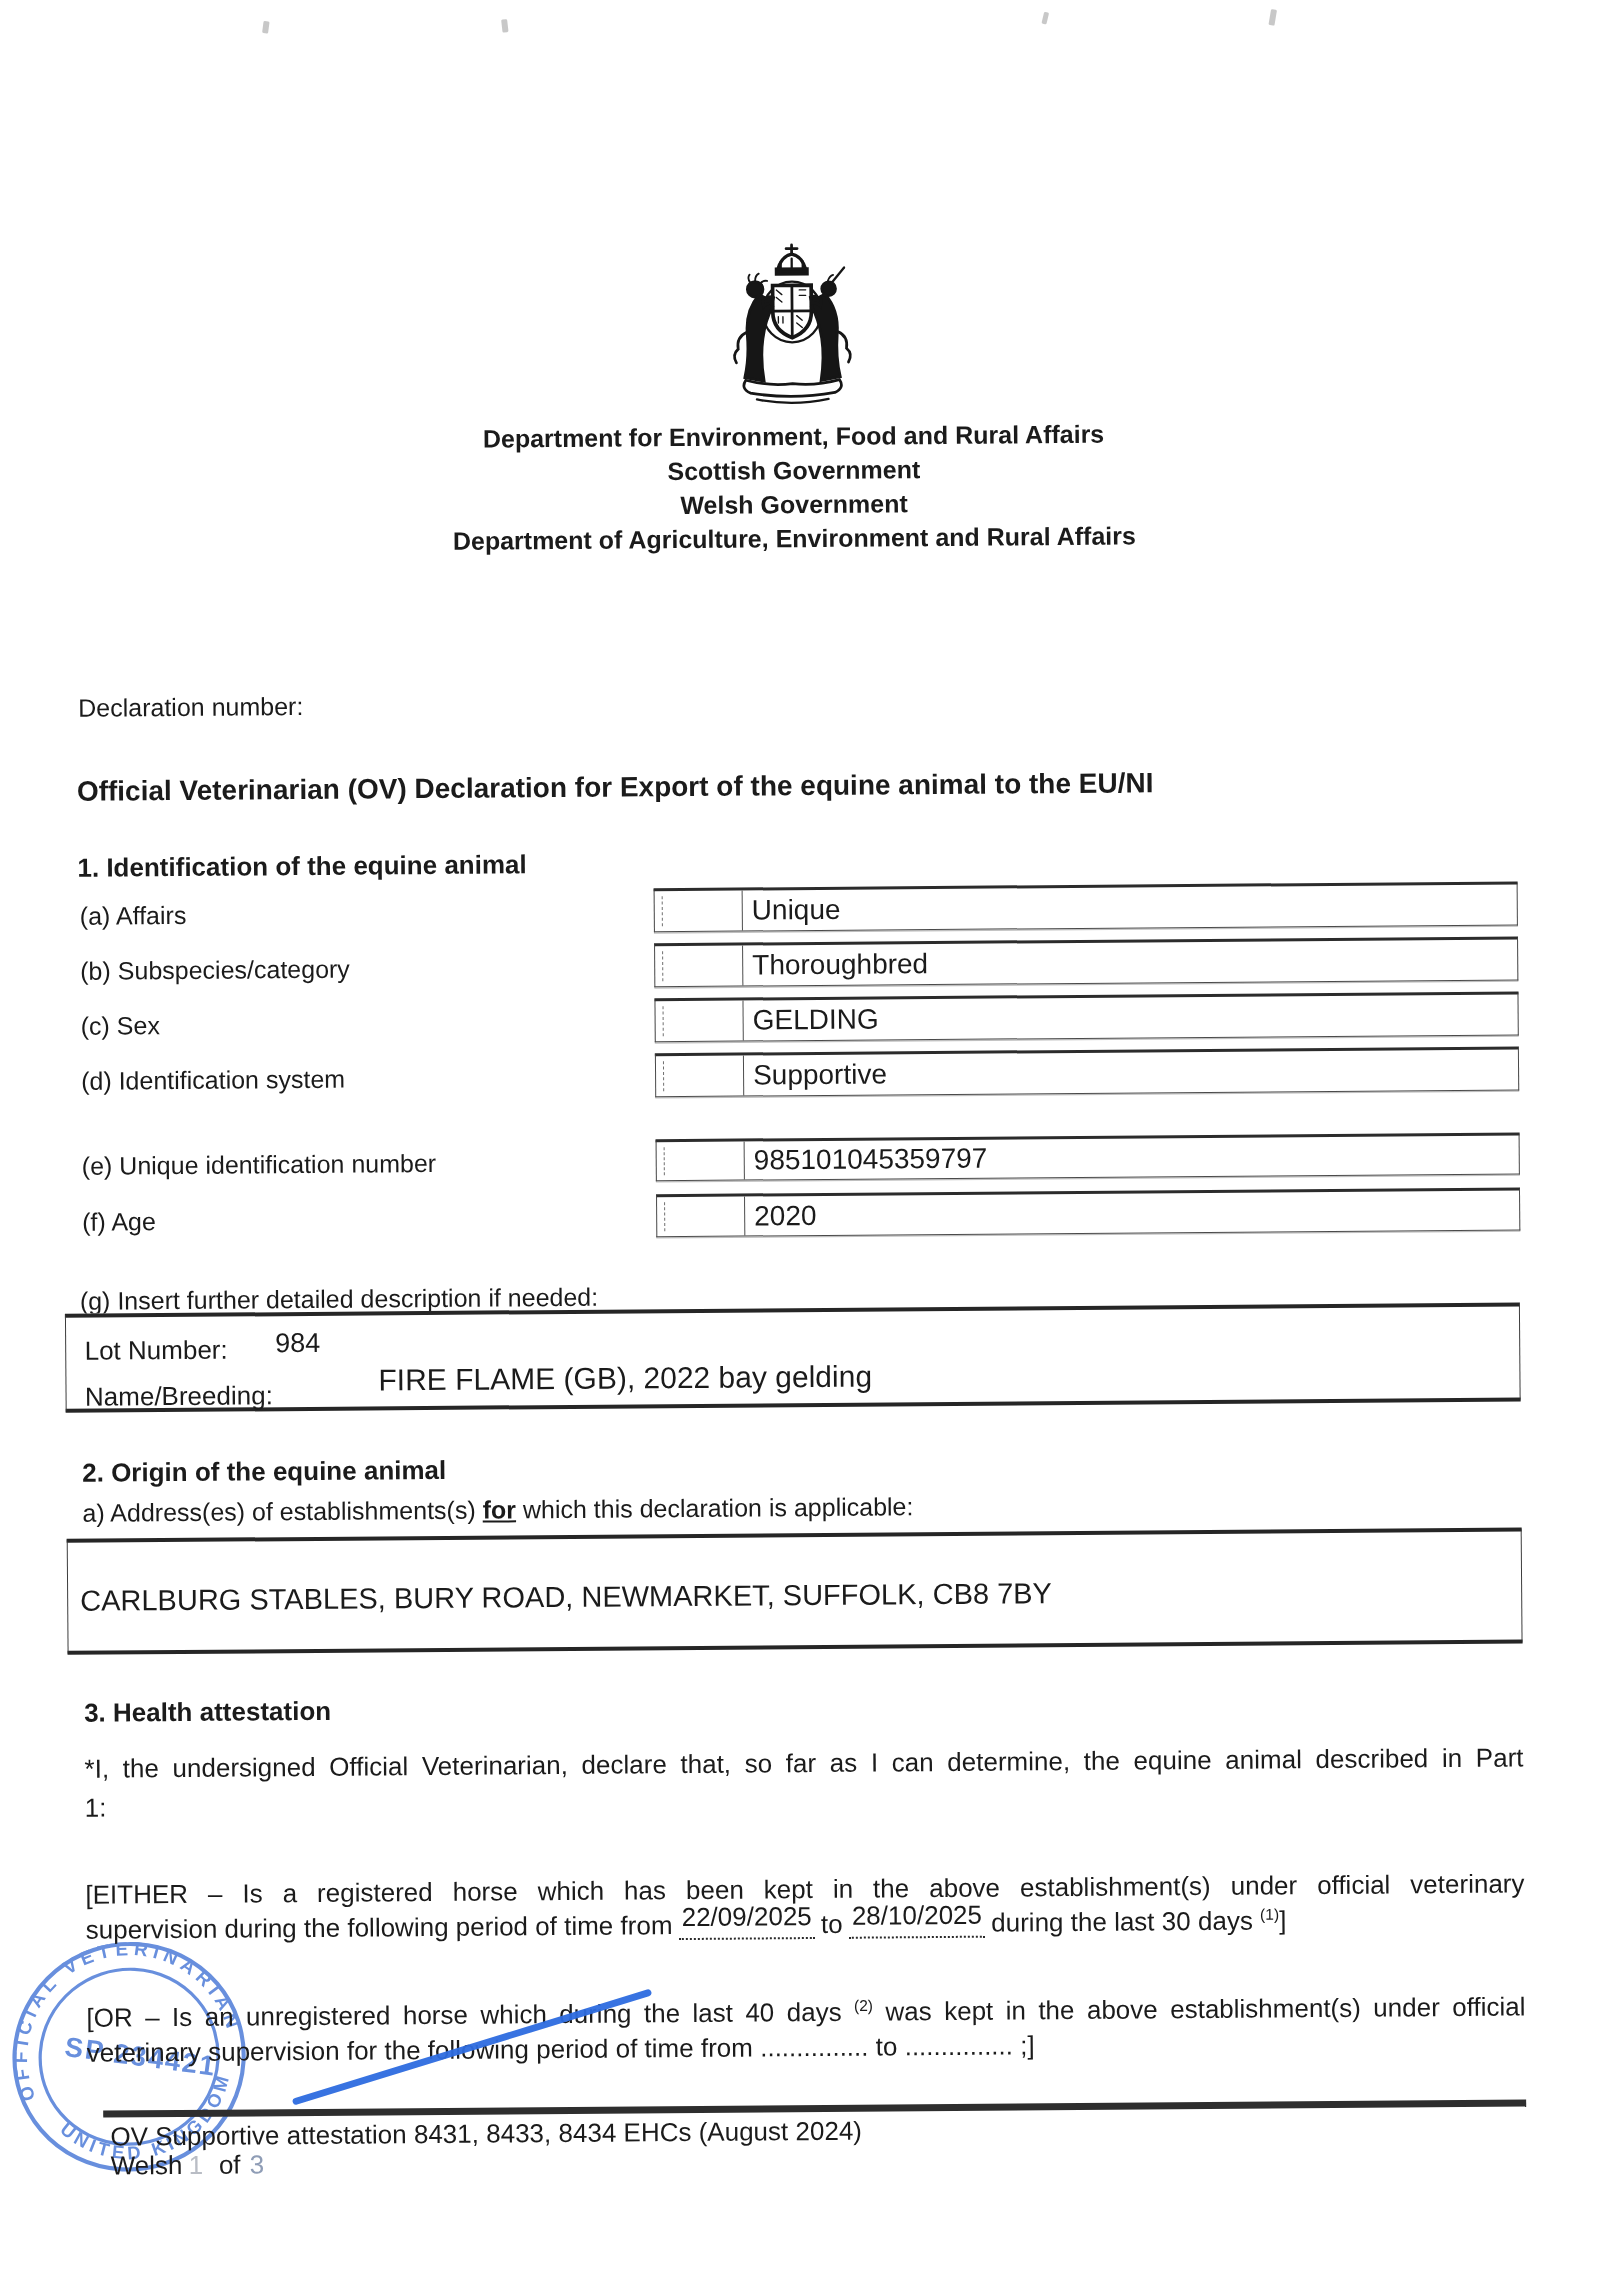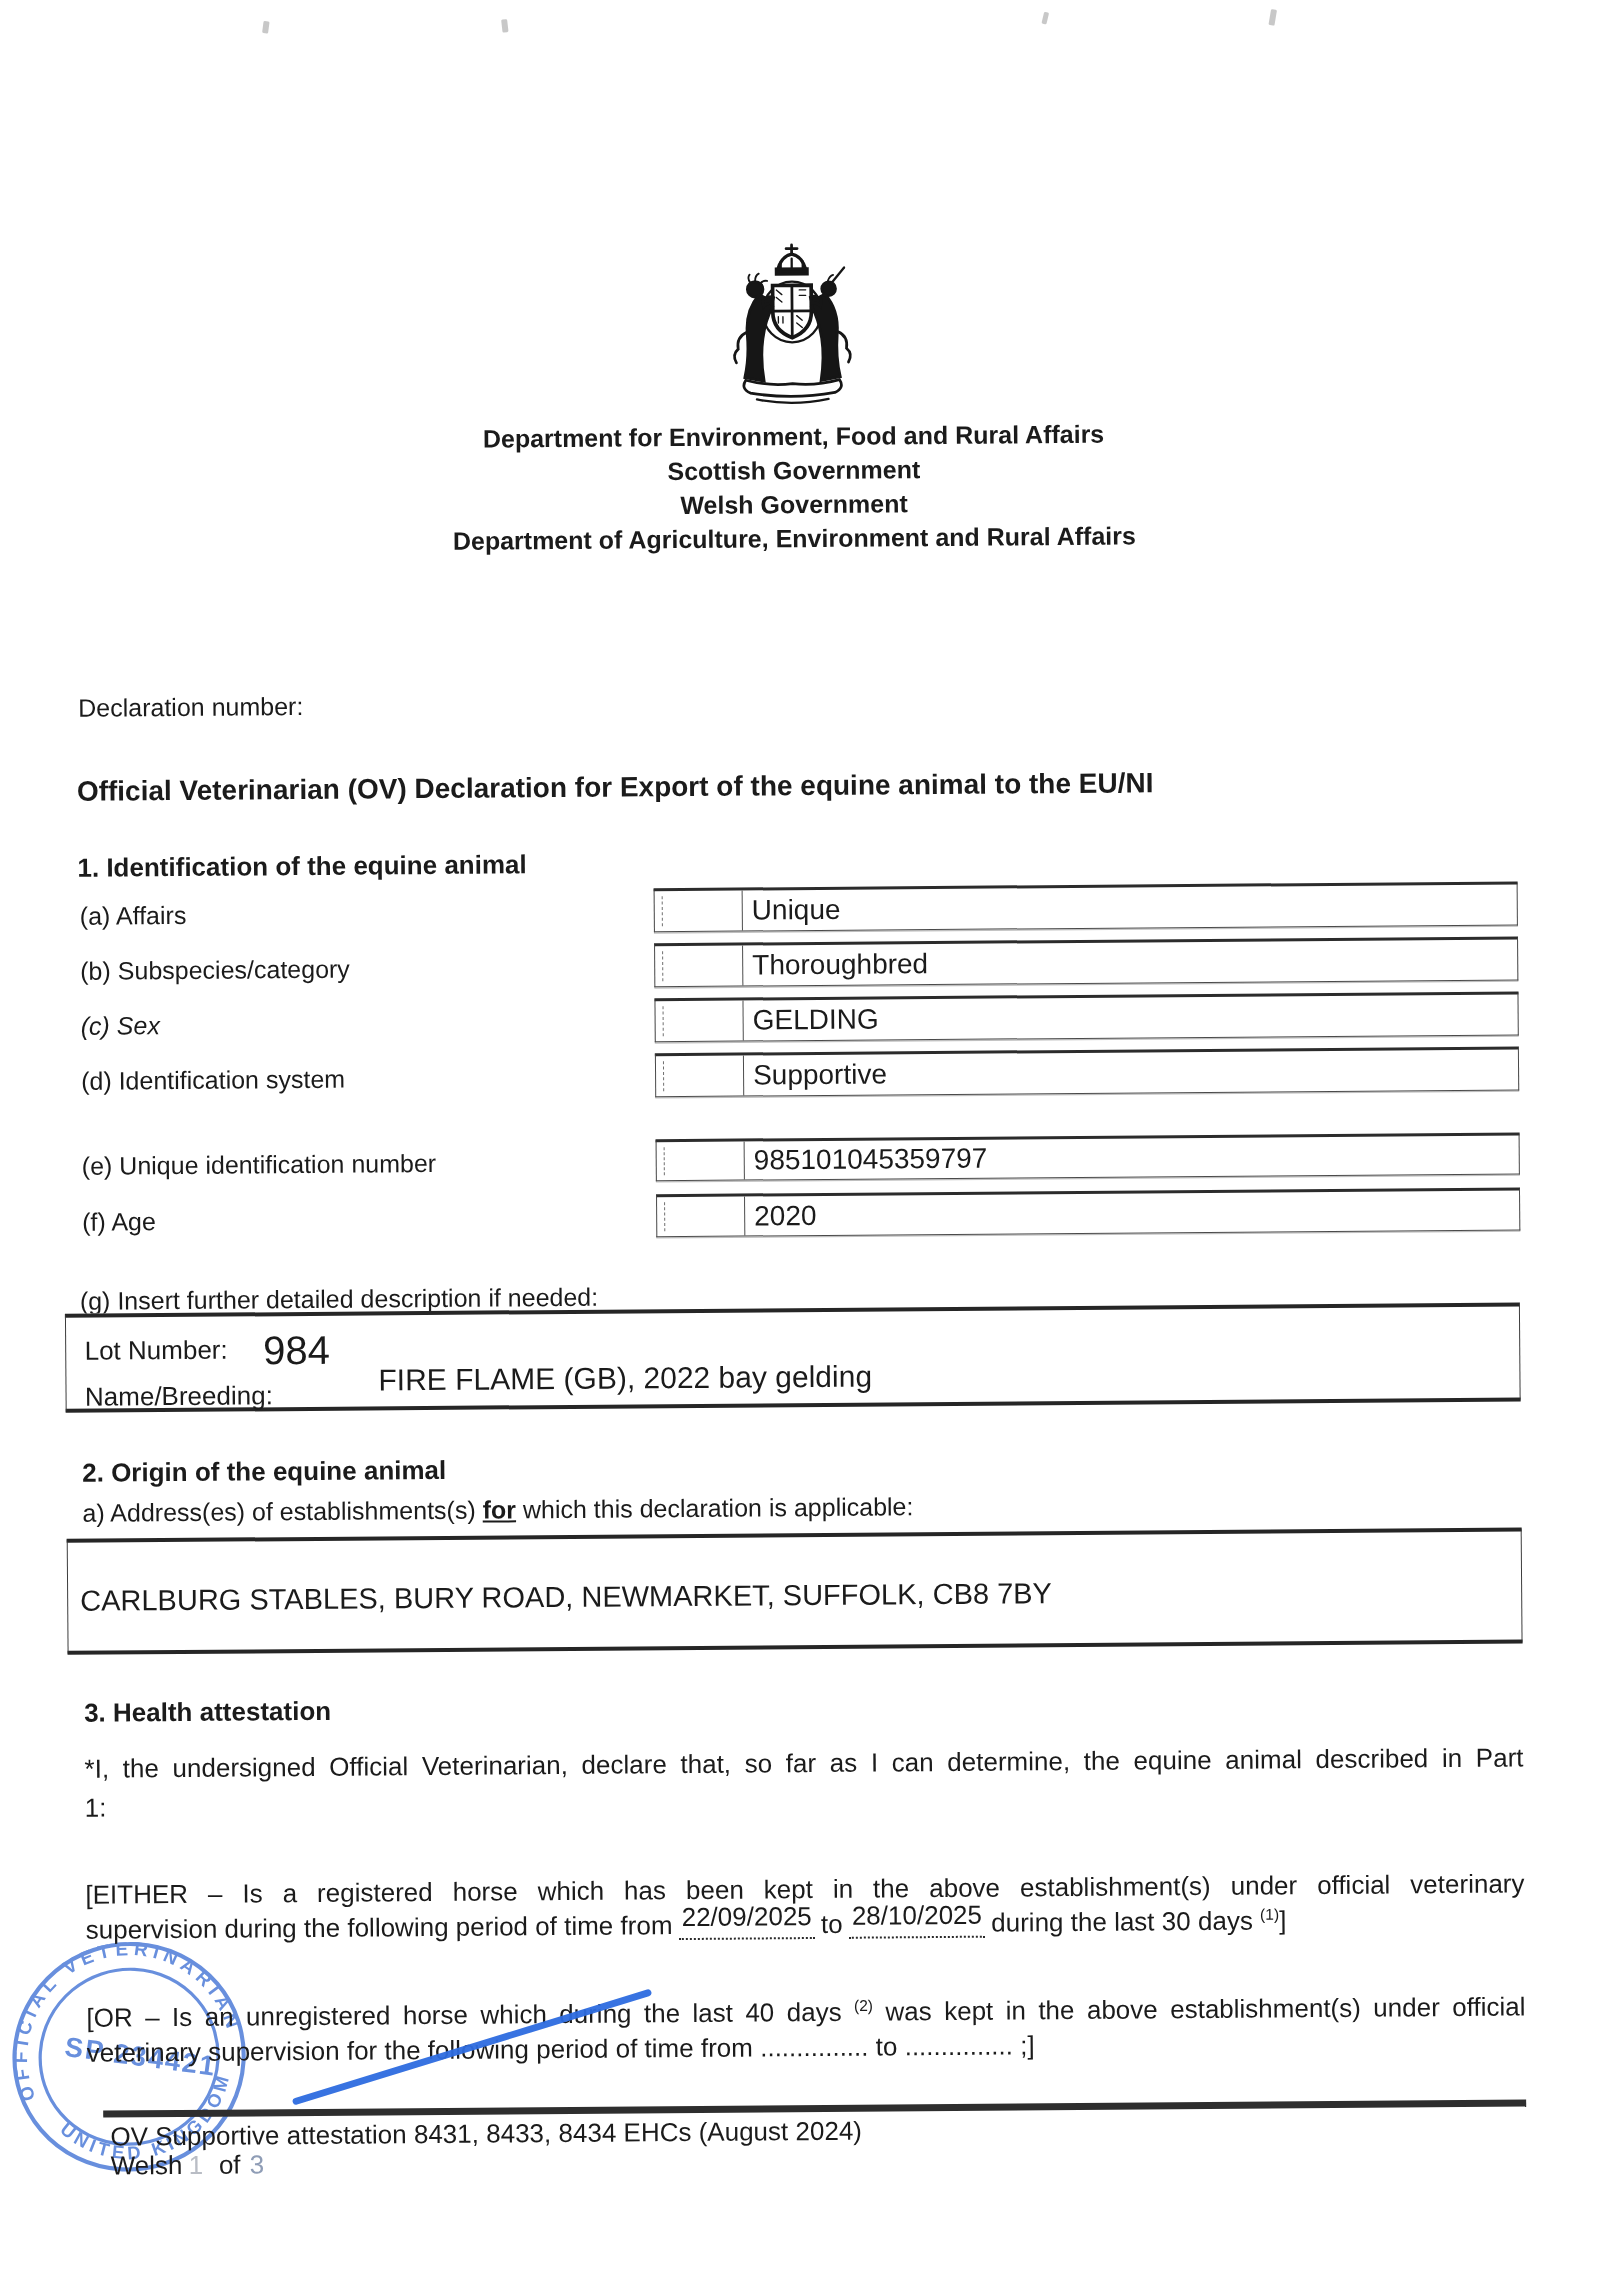--- a/index.html
+++ b/index.html
@@ -134,21 +134,21 @@
     <div class="val">Unique</div>
   </div>
 
   <div class="flabel" style="top:951px;">(b) Subspecies/category</div>
   <div class="fbox" style="top:942px; height:44px;">
     <span class="dash"></span>
     <span class="vdiv"></span>
     <div class="val">Thoroughbred</div>
   </div>
 
-  <div class="flabel" style="top:1006px;font-style:italic;">(c) Sex</div>
+  <div class="flabel" style="top:1006px;">(c) Sex</div>
   <div class="fbox" style="top:997px; height:44px;">
     <span class="dash"></span>
     <span class="vdiv"></span>
     <div class="val">GELDING</div>
   </div>
 
   <div class="flabel" style="top:1061px;">(d) Identification system</div>
   <div class="fbox" style="top:1052px; height:44px;">
     <span class="dash"></span>
     <span class="vdiv"></span>
@@ -165,21 +165,21 @@
   <div class="flabel" style="top:1202px;">(f) Age</div>
   <div class="fbox" style="top:1193px; height:43px;">
     <span class="dash"></span>
     <span class="vdiv"></span>
     <div class="val">2020</div>
   </div>
 
   <div class="abs" style="left:79px; top:1281px; font-size:25px;">(g) Insert further detailed description if needed:</div>
   <div class="bigbox" style="top:1308px; height:99px;">
     <span class="abs" style="left:18.4px; top:18.4px; font-size:26px;">Lot Number:</span>
-    <span class="abs" style="left:197px; top:12px; font-size:40px;">984</span>
+    <span class="abs" style="left:209px; top:12px; font-size:27px;">984</span>
     <span class="abs" style="left:18.4px; top:64px; font-size:26px;">Name/Breeding:</span>
     <span class="abs" style="left:312px; top:48px; font-size:30px;">FIRE FLAME (GB), 2022 bay gelding</span>
   </div>
 
   <div class="h2" style="left:80px; top:1452px;">2. Origin of the equine animal</div>
   <div class="abs" style="left:80px; top:1493px; font-size:25px;">
     <span>a) Address(es) of establishments(s) </span><span style="font-weight:bold;text-decoration:underline;">for</span><span> which this declaration is applicable:</span>
   </div>
   <div class="bigbox" style="top:1533px; height:116px;">
     <div class="abs" style="left:12px; top:42px; font-size:29px;">CARLBURG STABLES, BURY ROAD, NEWMARKET, SUFFOLK, CB8 7BY</div>

